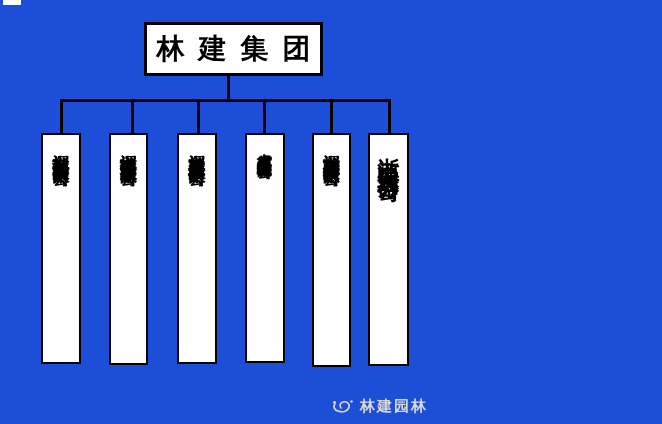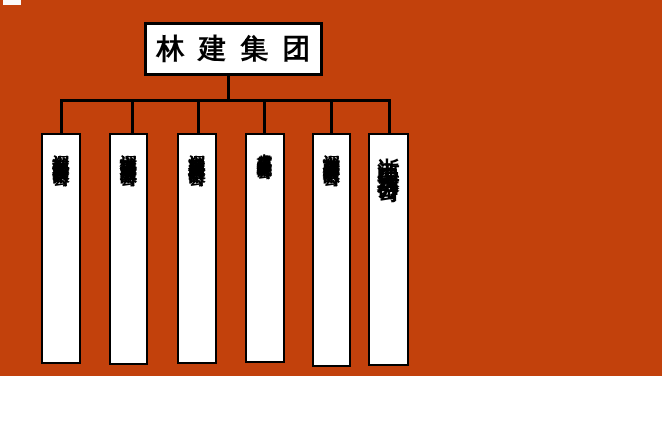--- a/index.html
+++ b/index.html
@@ -2,22 +2,22 @@
 <html><head>
 <meta charset="utf-8">
 <style>
   * { margin: 0; padding: 0; box-sizing: border-box; }
   html, body { background: #ffffff; }
   body { font-family: "Liberation Sans", sans-serif; }
 
   .canvas {
     position: relative;
     width: 662px;
-    height: 376px;
-    background: #c2410c;
+    height: 424px;
+    background: #1d4ed8;
     overflow: hidden;
   }
 
   
   .root-box {
     position: absolute;
     left: 144px; top: 22px;
     width: 179px; height: 54px;
     border: 3px solid #000;
     background: #fff;
@@ -133,14 +133,22 @@
   <div class="child c4">
     <span class="vtext">广东卓越生态环境建设有限公司</span>
   </div>
   <div class="child c5">
     <span class="vtext">深圳市艾尔时钟表有限公司</span>
   </div>
   <div class="child c6">
     <span class="vtext">浙江中景深圳分公司</span>
   </div>
 
+  <div class="watermark">
+    <svg class="wm-icon" viewBox="0 0 24 20" fill="none" xmlns="http://www.w3.org/2000/svg">
+      <path d="M4 9 C2 11, 3 15, 7 16 C12 18, 17 16, 18 12 C19 9, 16 6, 12 7 C9 8, 8 11, 10 13" stroke="#dedede" stroke-width="1.6" stroke-linecap="round"></path>
+      <circle cx="3.5" cy="7.5" r="1.4" fill="#dedede"></circle>
+      <circle cx="20.5" cy="6.5" r="1.2" fill="#e3e3e3"></circle>
+    </svg>
+    <span class="wm-label">林建园林</span>
+  </div>
 
 </div>
 
 </body></html>

